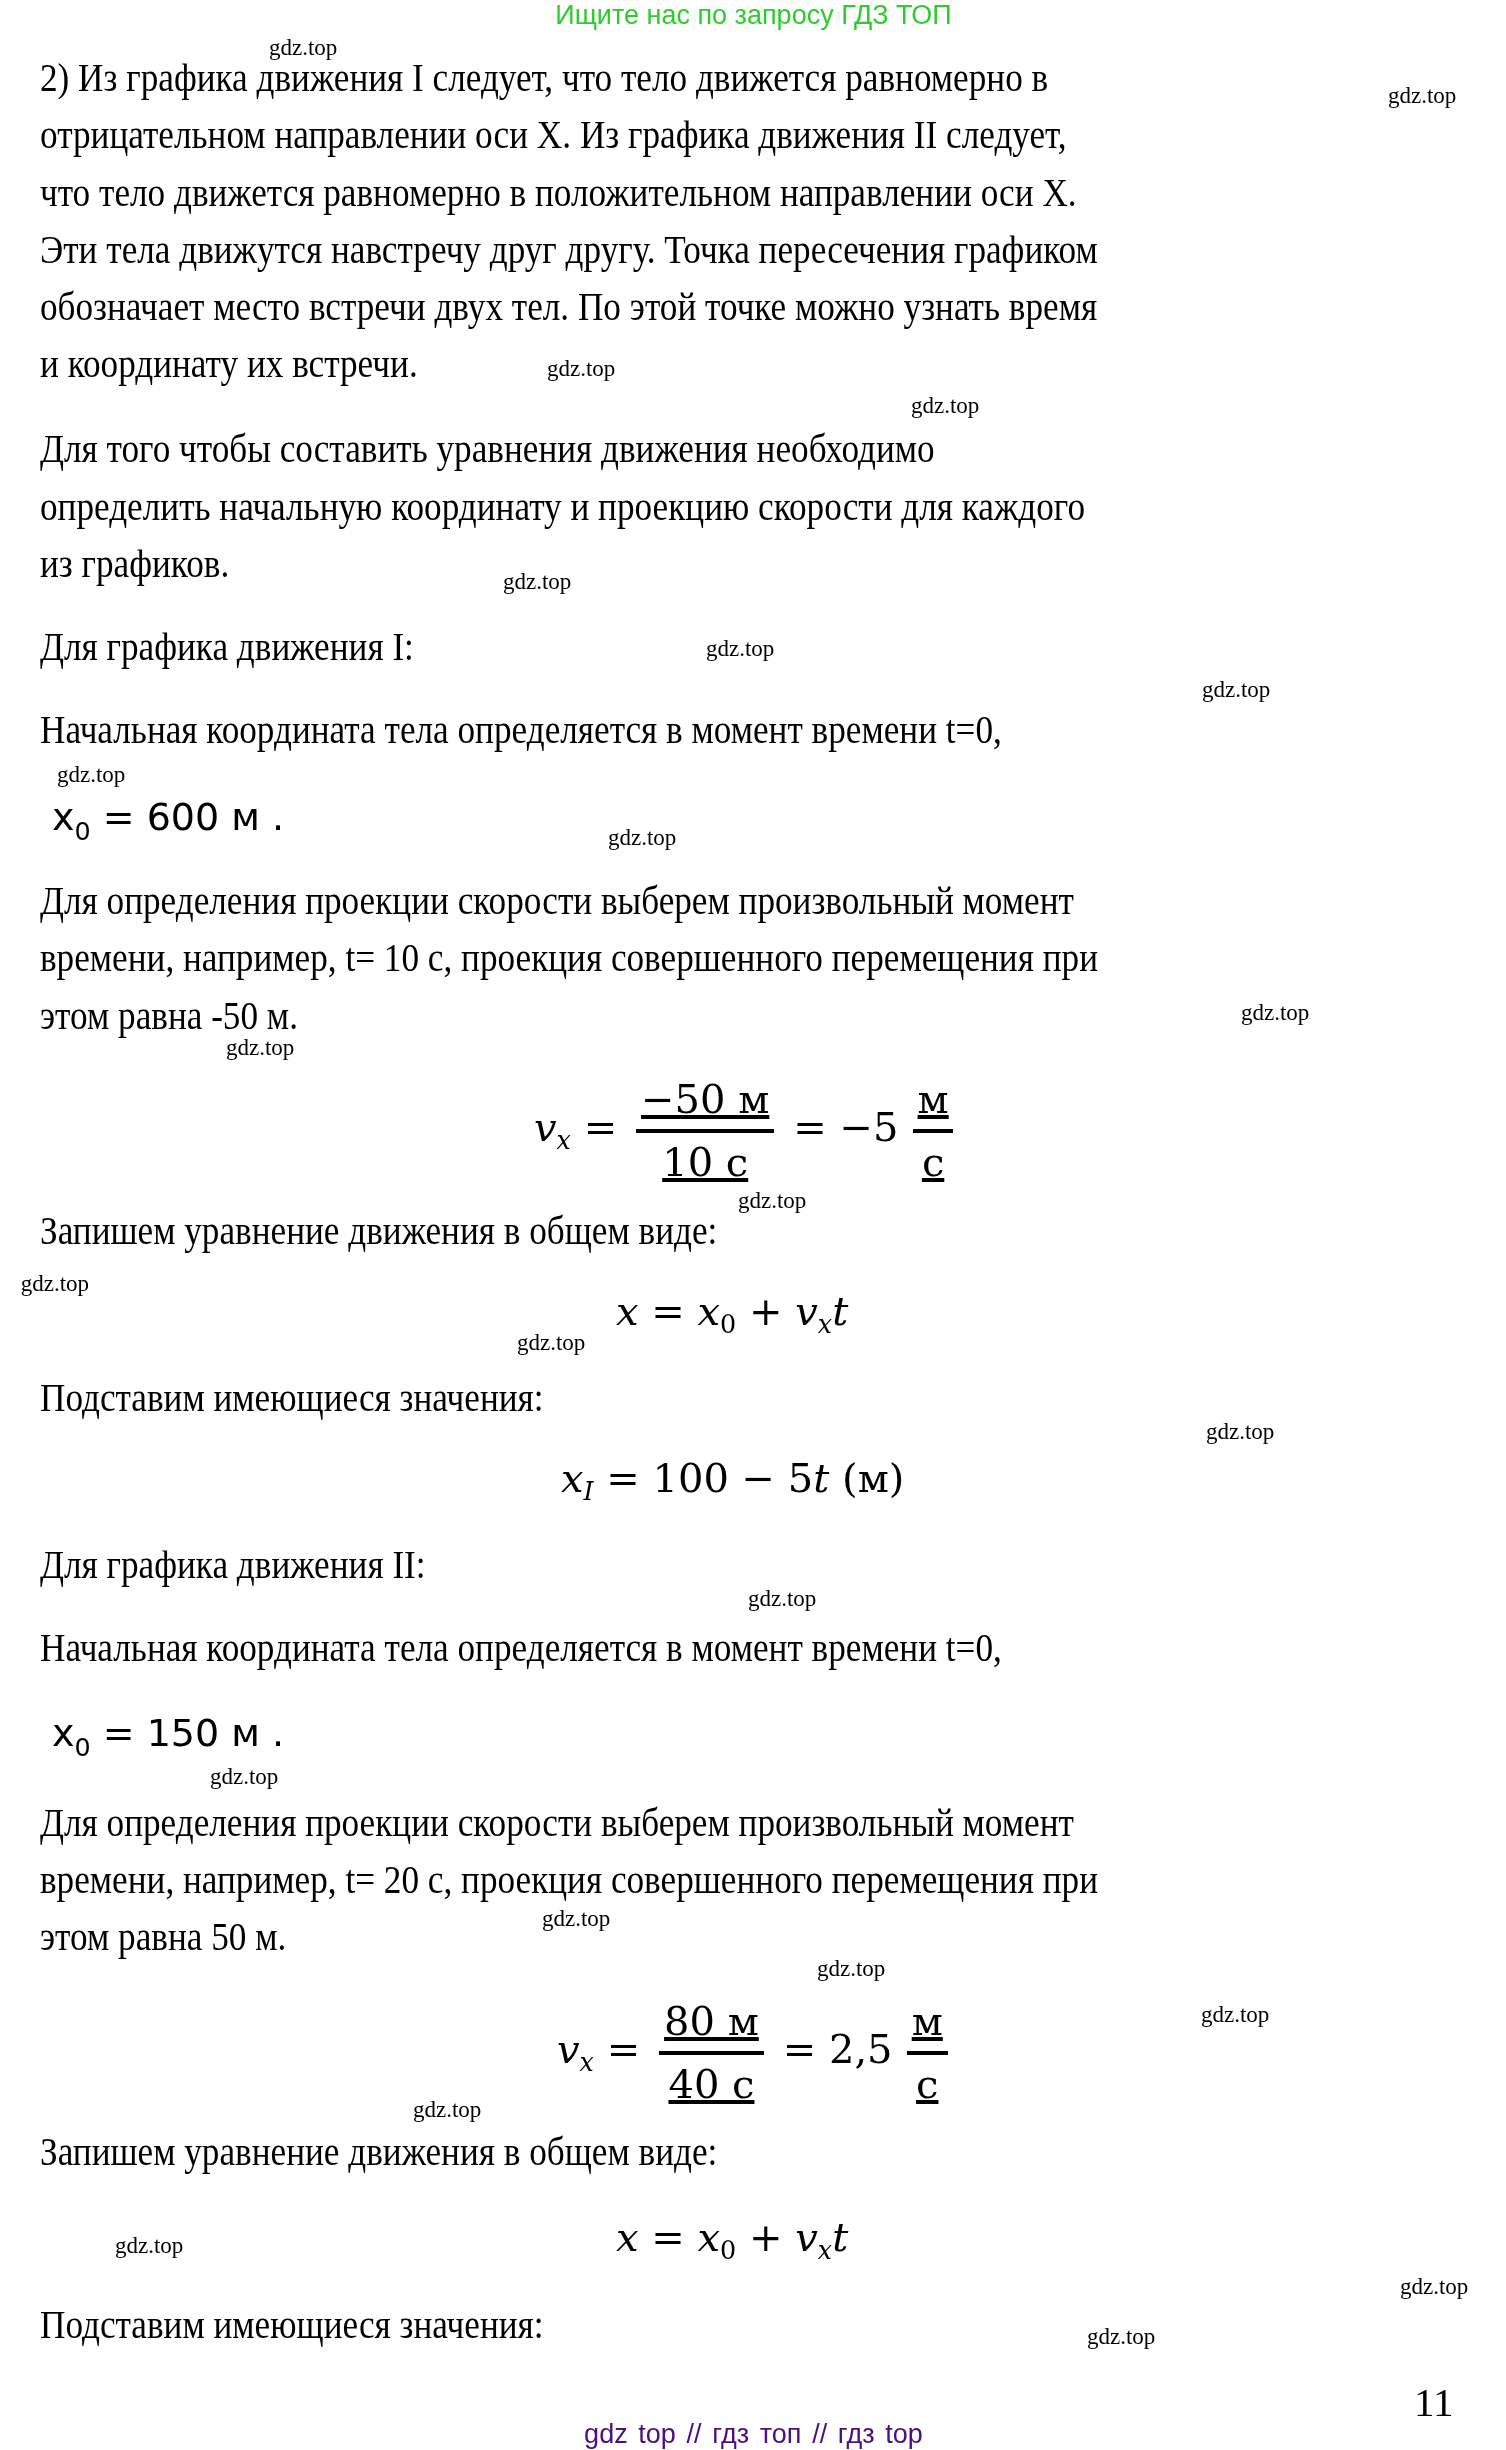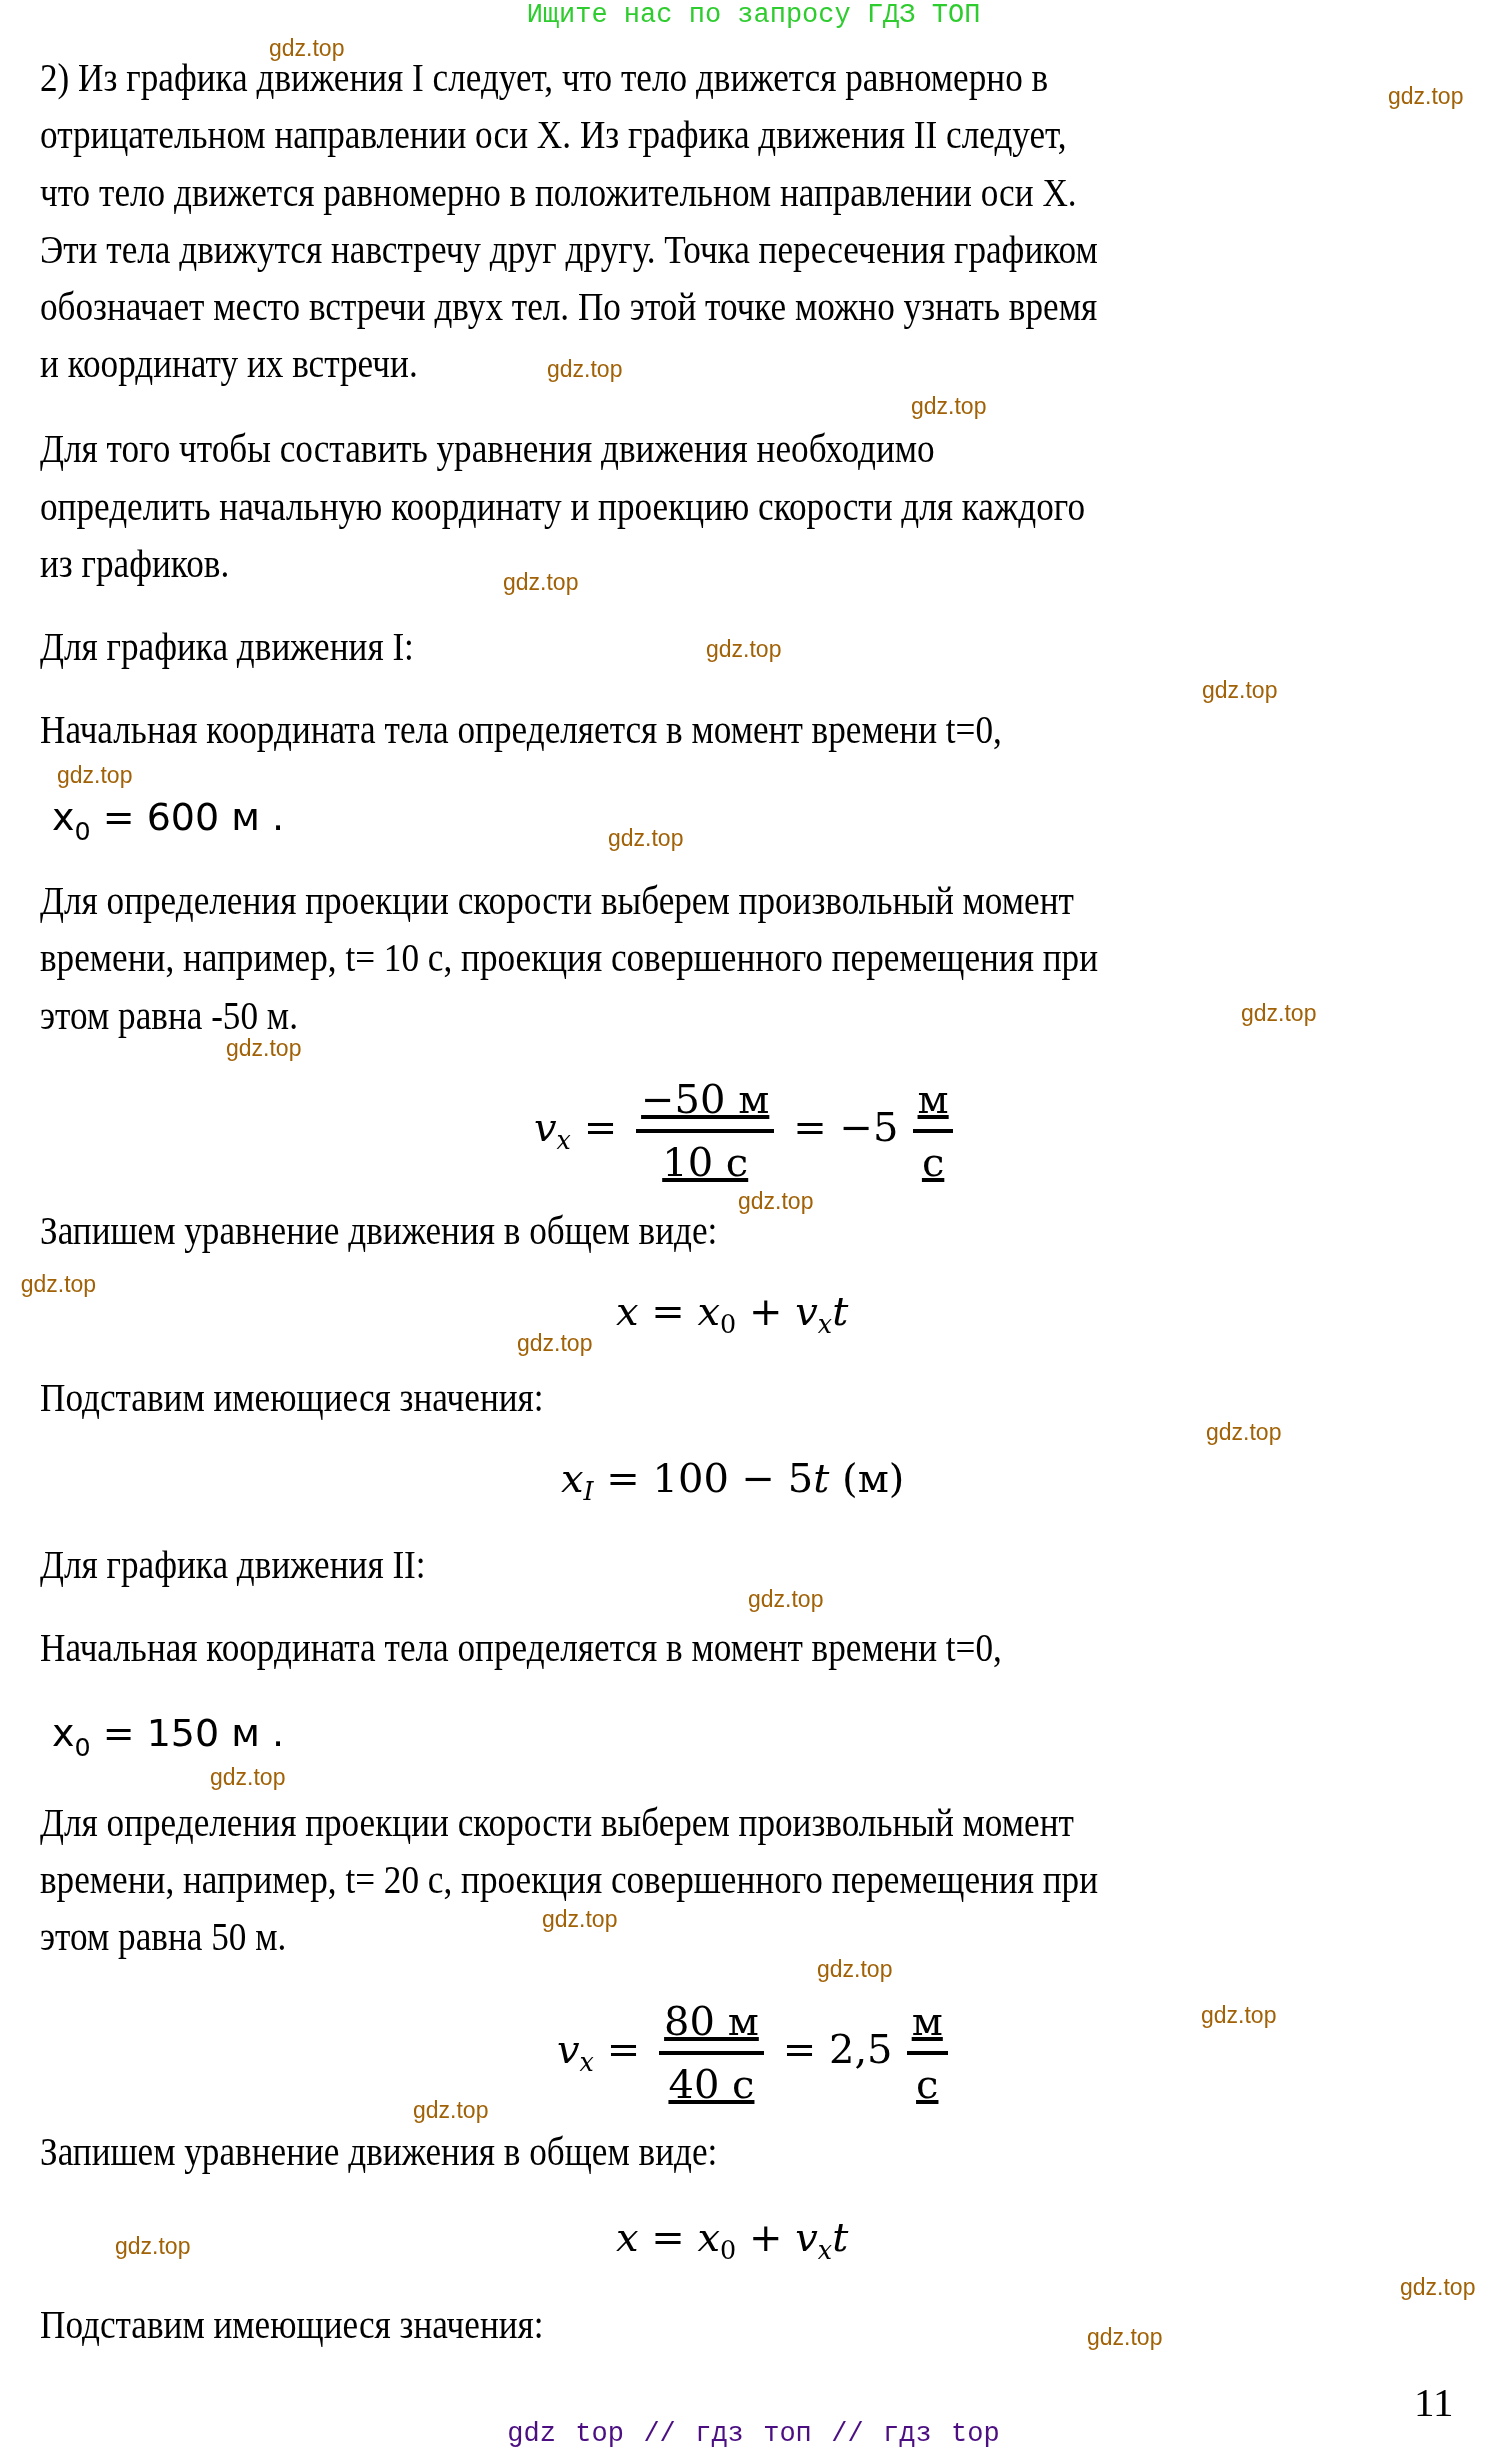--- a/index.html
+++ b/index.html
@@ -1,20 +1,20 @@
 <!DOCTYPE html>
 <html style="font-size:12.7px"><head>
 <meta charset="utf-8">
 <style>
   html, body { margin: 0; padding: 0; background: #ffffff; }
   body { width: 1507px; height: 2450px; position: relative; overflow: hidden; }
   .serif { font-family: "Liberation Serif", "DejaVu Serif", serif; color: #000; }
-  .sans { font-family: Liberation Mono, monospace; }
+  .sans { font-family: Liberation Sans, sans-serif; }
   .line { position: absolute; left: 40px; font-size: 40px; line-height: 48px; white-space: nowrap; transform-origin: left top; }
-  .wm { position: absolute; font-family: Liberation Sans, sans-serif; font-size: 23px; color: #a16207; white-space: nowrap; }
+  .wm { position: absolute; font-family: Liberation Serif, serif; font-size: 23px; color: #000000; white-space: nowrap; }
   .header { position: absolute; top: 0; left: 0; width: 1507px; text-align: center; font-size: 27px; line-height: 30px; color: #2ecc2e; }
   .footer { position: absolute; top: 2419px; left: 0; width: 1507px; text-align: center; font-size: 27px; line-height: 30px; color: #4b0f82; word-spacing: 3.2px; }
   .pagenum { position: absolute; top: 2378px; left: 1414px; font-size: 41px; }
   .math { position: absolute; font-family: "DejaVu Serif", "Liberation Serif", serif; font-size: 40px; white-space: nowrap; color: #000; }
   .math i { font-style: italic; }
   .math sub { font-size: 25.4px; vertical-align: -8px; }
   .frac { display: inline-block; vertical-align: middle; text-align: center; margin: 0 6.4px; }
   .frac .num, .frac .den { display: block; line-height: 59px; padding: 0 4.8px; text-decoration: underline; }
   .frac .bar { display: block; height: 4px; background: #000; }
   .x0 { position: absolute; left: 52px; font-family: "DejaVu Sans", sans-serif; font-size: 38px; white-space: nowrap; }

